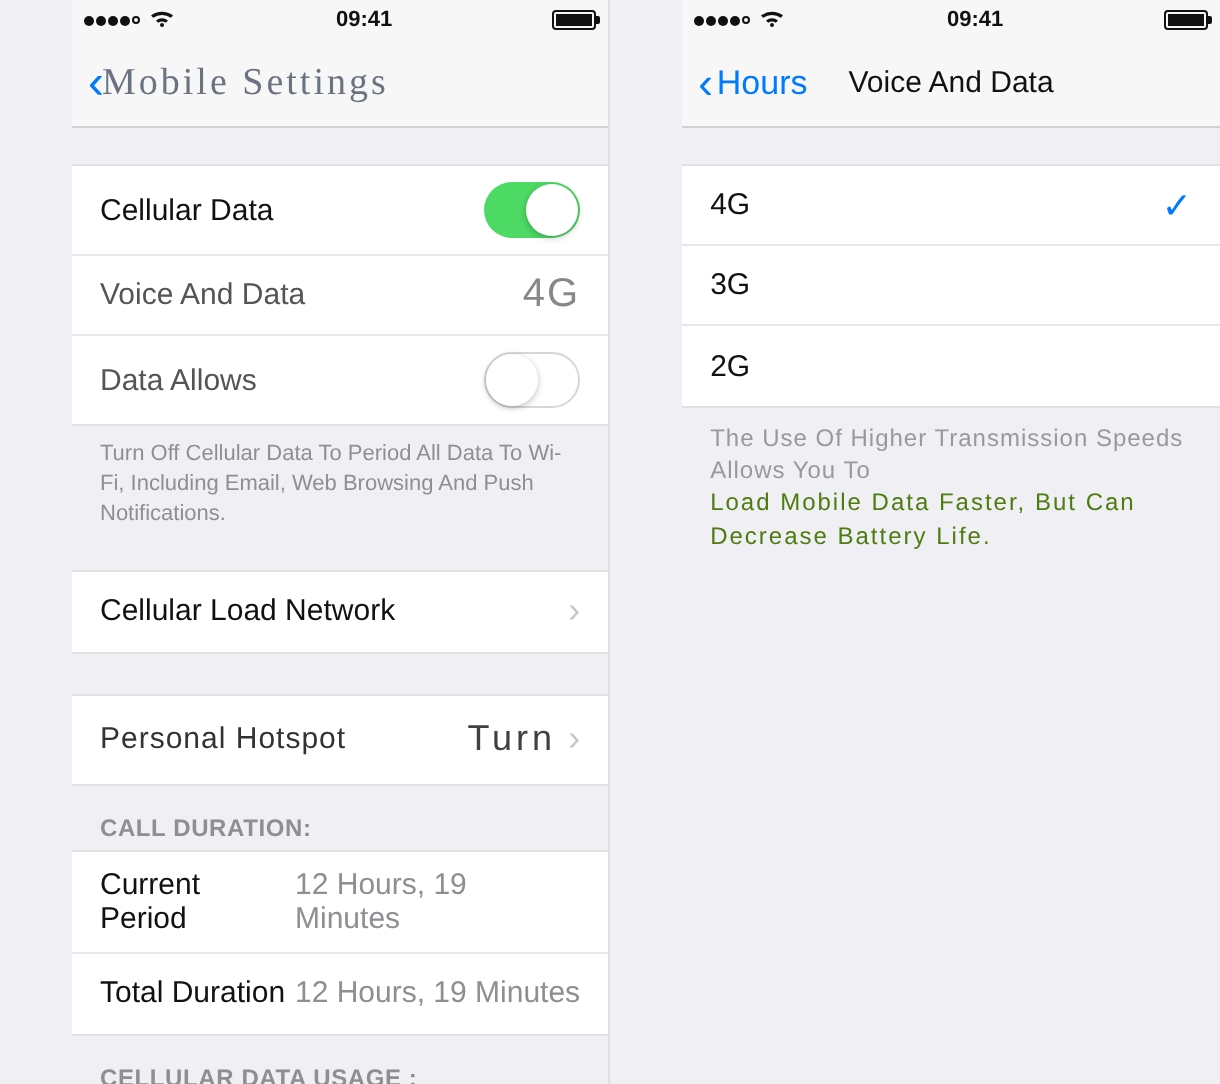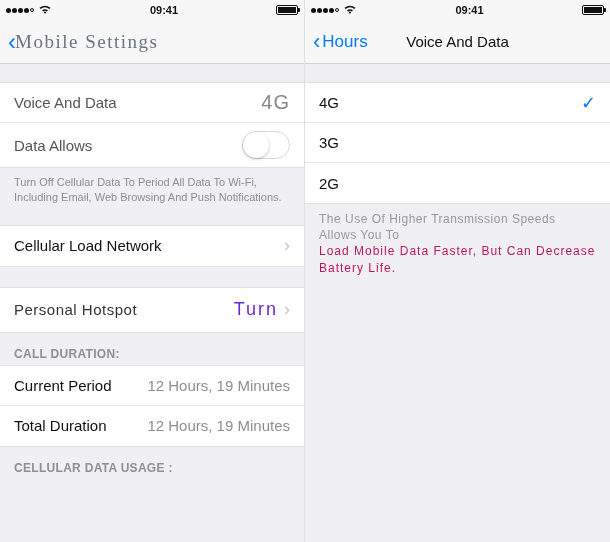--- a/index.html
+++ b/index.html
@@ -10,20 +10,21 @@
       background: #efeff4;
       display: flex;
       overflow: hidden;
     }
     .pane {
       width: 305px;
       height: 542px;
       background: #efeff4;
       display: flex;
       flex-direction: column;
+      margin-left: 36px;
     }
     .pane-left { border-right: 1px solid #e0e0e0; }
 
     
     .status-bar {
       height: 20px;
       background: #f7f7f8;
       display: flex;
       align-items: center;
       justify-content: space-between;
@@ -111,21 +112,21 @@
     }
     .footer-text.styled {
       font-size: 12px;
       color: #999;
       letter-spacing: 0.5px;
     }
     .footer-text.styled .l2 {
       font-family: "Helvetica Neue", Arial;
       font-weight: 300;
       letter-spacing: 1px;
-      color: #be185d;
+      color: #4d7c0f;
     }
 
     .section-header {
       padding: 14px 14px 4px 14px;
       font-size: 12px;
       color: #8e8e93;
       letter-spacing: 0.3px;
       font-weight: bold;
     }
 
@@ -147,21 +148,21 @@
     }
     .toggle.on .knob { right: 1px; }
     .toggle.off .knob { left: 0px; top: -0.5px; }
 
     .check { color: #007aff; font-size: 18px; }
 
     .scroll { flex: 1; overflow: hidden; }
     .turn-text {
       font-family: "Helvetica Neue", Arial;
       font-size: 18px;
-      color: #6d28d9;
+      color: #404040;
       letter-spacing: 2px;
       font-weight: 300;
     }
     .hotspot-label {
       font-size: 15px;
       color: #333;
       letter-spacing: 0.5px;
     }
   </style>
 </head>
@@ -194,20 +195,26 @@
   <div class="nav">
     <div class="nav-back-left">
       <span class="chev">‹</span>
       <span class="settings-title">Mobile Settings</span>
     </div>
   </div>
 
   <div class="scroll">
     <div class="group first">
       <div class="row">
+        <span class="row-label">Cellular Data</span>
+        <span class="toggle on">
+            <span class="knob"></span>
+          </span>
+      </div>
+      <div class="row">
         <span class="row-label light">Voice And Data</span>
         <span class="row-value-big">4G</span>
       </div>
       <div class="row">
         <span class="row-label light">Data Allows</span>
         <span class="toggle off">
             <span class="knob"></span>
           </span>
       </div>
     </div>

